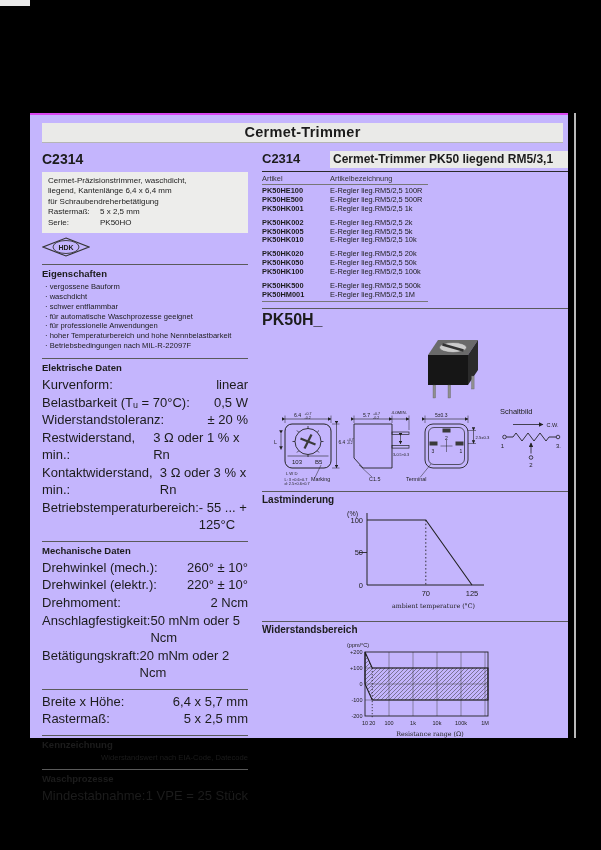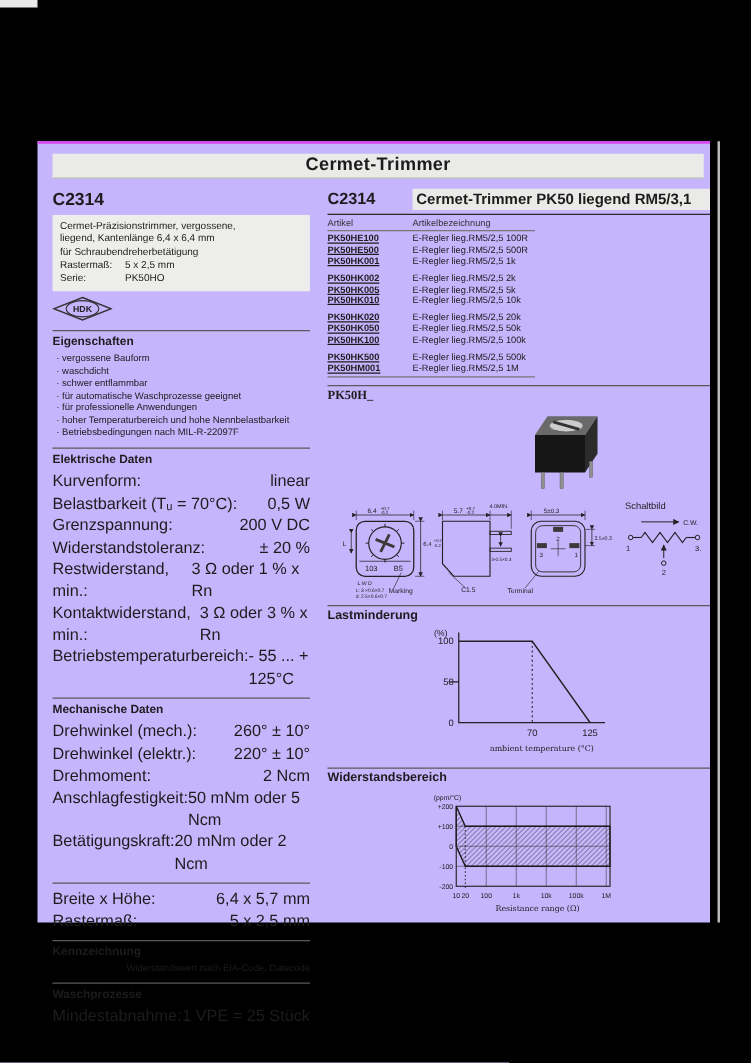--- a/index.html
+++ b/index.html
@@ -34,25 +34,25 @@
   
   .right-col{position:absolute;left:232px;top:36px;width:306px;}
   .cat-header{display:flex;align-items:flex-start;border-bottom:1.5px solid #2a2a2a;padding-bottom:3px;}
   .cat-part{width:68px;font-size:13px;font-weight:bold;}
   .cat-title{flex:1;font-size:12px;font-weight:bold;background:#eaeae8;padding:1px 3px 2px;}
   .cat-table{width:166px;font-size:7.4px;margin-top:2px;border-bottom:1px solid #777;padding-bottom:1px;}
   .cat-thead{display:flex;color:#333;border-bottom:1px solid #777;padding-bottom:1px;margin-bottom:2px;}
   .c1{width:68px;}
   .c2{flex:1;}
   .cat-row{display:flex;line-height:1.2;}
-  .cat-row .c1{font-weight:bold;text-decoration:underline;}
+  .cat-row .c1{font-weight:bold;}
   .cat-group{margin-bottom:5px;}
   .cat-group:last-child{margin-bottom:0;}
   .series-sec{border-top:1px solid #5a5a5a;margin-top:6px;padding-top:2px;}
-  .series-label{font-size:10px;font-weight:bold;font-family:Liberation Serif, serif;}
+  .series-label{font-size:16px;font-weight:bold;}
   .chart-sec{border-top:1px solid #5a5a5a;padding-top:2px;}
   #derating-sec{margin-top:4px;}
   #tc-sec{margin-top:6px;}
   .chart-title{font-size:10px;font-weight:bold;}
   svg{display:block;}
   svg text{fill:#222;}
   .serif{font-family:"DejaVu Serif",serif;}
 </style>
 </head>
 <body>
@@ -61,21 +61,21 @@
 <div class="artifact-right"></div>
 
 <div class="page">
 
   <div class="title-band">Cermet-Trimmer</div>
 
   <div class="left-col">
     <div class="part-no">C2314</div>
 
     <div class="desc-box">
-      <div>Cermet-Präzisionstrimmer, vergossene,</div>
+      <div>Cermet-Präzisionstrimmer, waschdicht,</div>
       <div>liegend, Kantenlänge 6,4 x 6,4 mm</div>
       <div>für Schraubendreherbetätigung</div>
       <div class="spec-row">
         <span class="lbl">Rastermaß:</span>
         <span>5 x 2,5 mm</span>
       </div>
       <div class="spec-row">
         <span class="lbl">Serie:</span>
         <span>PK50HO</span>
       </div>
@@ -102,24 +102,20 @@
         </div>
         <div class="sec">
           <h3>Elektrische Daten</h3>
           <div class="kv">
             <span class="lbl">Kurvenform:</span>
             <span class="val">linear</span>
           </div>
           <div class="kv">
             <span class="lbl">Belastbarkeit (Tᵤ = 70°C):</span>
             <span class="val">0,5 W</span>
-          </div>
-          <div class="kv">
-            <span class="lbl">Grenzspannung:</span>
-            <span class="val">200 V DC</span>
           </div>
           <div class="kv">
             <span class="lbl">Widerstandstoleranz:</span>
             <span class="val">± 20 %</span>
           </div>
           <div class="kv">
             <span class="lbl">Restwiderstand, min.:</span>
             <span class="val">3 Ω oder 1 % x Rn</span>
           </div>
           <div class="kv">

